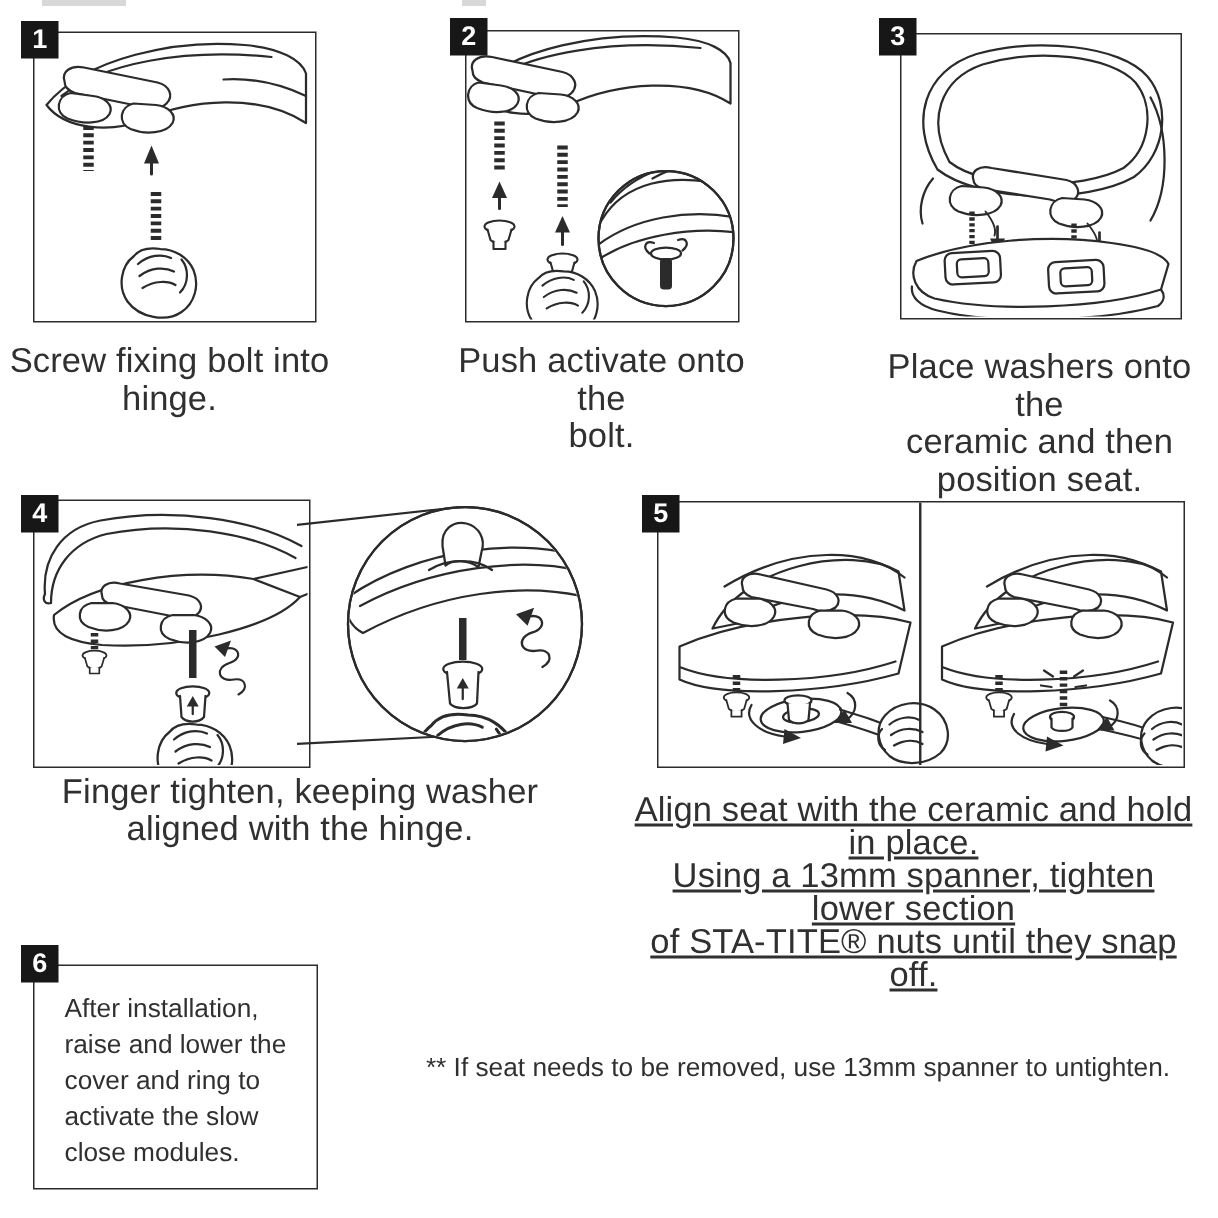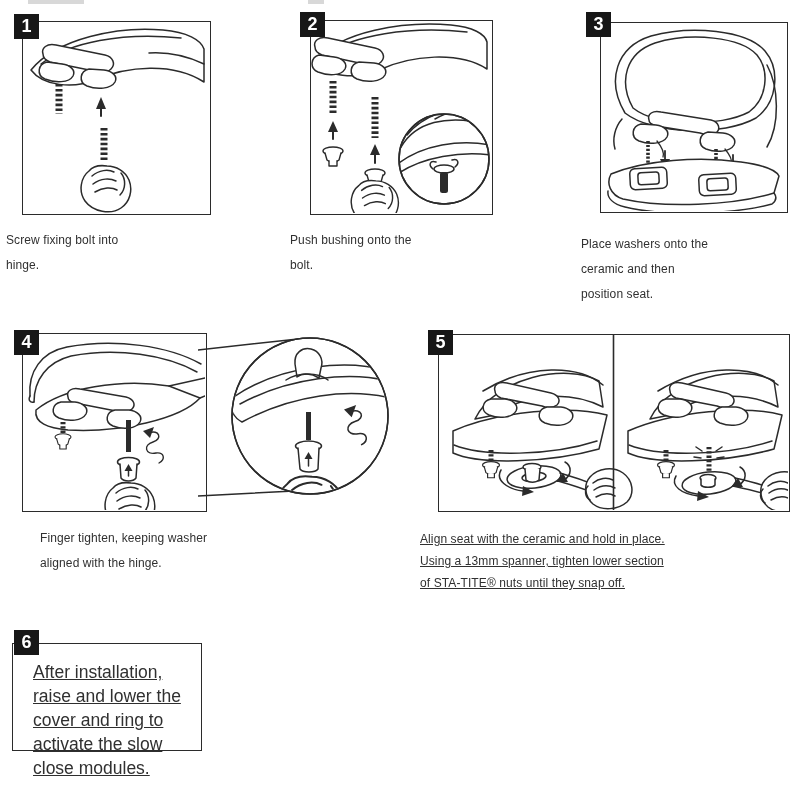--- a/index.html
+++ b/index.html
@@ -3,21 +3,21 @@
 <meta charset="utf-8">
 <style>
   html,body{margin:0;padding:0;background:#ffffff;}
   body{width:812px;height:812px;font-family:"Liberation Sans",sans-serif;color:#2e2e2e;}
   #page{position:relative;width:812px;height:812px;background:#fff;overflow:hidden;}
   .badge{position:absolute;width:25px;height:25px;background:#171717;color:#fff;
          font-size:18px;font-weight:bold;display:flex;align-items:center;justify-content:center;
          z-index:3;}
   .panel{position:absolute;border:1.6px solid #2b2b2b;background:#fff;box-sizing:border-box;z-index:1;}
   .panel svg{display:block;}
-  .caption{position:absolute;font-size:12px;line-height:25px;
+  .caption{position:absolute;font-size:23px;line-height:25px;text-align:center;
            white-space:pre-line;color:#303030;letter-spacing:0.1px;}
   .caption.tight{line-height:22px;text-decoration:underline;}
   .boxtext{font-size:17.5px;line-height:24px;text-align:left;white-space:pre-line;
            padding:16px 8px 0 20px;color:#303030;}
   .footnote{position:absolute;font-size:17.5px;color:#303030;text-align:center;}
   .callout{position:absolute;z-index:2;}
   .artifact{position:absolute;background:#d8d8d8;}
   svg .ink{stroke:#2b2b2b;stroke-width:1.5;fill:none;stroke-linecap:round;stroke-linejoin:round;}
 </style>
 </head>
@@ -110,21 +110,21 @@
             <path d="M88 152 C 112 136 150 130 180 134"></path>
             <path d="M122 148 C 117 144 119 139 125 141"></path>
             <path d="M144 146 C 149 142 147 137 141 139"></path>
             <ellipse cx="133" cy="148" rx="10" ry="4" fill="#fff"></ellipse>
             <rect x="129" y="151" width="8" height="21" rx="2.5" fill="#2b2b2b" stroke="none"></rect>
           </g>
           <circle cx="133" cy="138" r="45"></circle>
         </g>
       </svg>
     </div>
-    <div class="caption" style="left:290px;top:228px;width:222px;">Push bushing onto the
+    <div class="caption" style="left:290px;top:228px;width:222px;">Push activate onto the
 bolt.</div>
   </section>
 
   <section>
     <div class="badge" style="left:586px;top:12px;">3</div>
     <div class="panel" style="left:600px;top:22px;width:188px;height:191px;">
       <svg viewBox="0 0 185 188" width="185" height="188">
         <g class="ink">
           <path d="M24 90 C 5 58 15 24 50 13 C 90 2 146 7 164 28 C 180 47 176 80 155 95 C 123 113 52 112 24 90 Z" fill="#fff"></path>
           <path d="M32 85 C 17 58 25 30 54 20 C 90 9 140 14 156 32 C 169 48 166 76 148 89 C 120 104 56 104 32 85"></path>
@@ -202,21 +202,21 @@
           <ellipse cx="110.5" cy="118" rx="13" ry="5" fill="#fff"></ellipse>
           <path d="M100 120 L102 141 C 105 145 117 145 120 141 L121 120" fill="#fff"></path>
           <line x1="110.5" y1="138" x2="110.5" y2="128" stroke-width="1.5"></line>
           <polygon points="110.5,124 106.5,131 114.5,131" fill="#2b2b2b" stroke="none"></polygon>
           <use href="#spiral-cw" transform="translate(146,76) scale(1.1)"></use>
           <use href="#hand-up" transform="translate(110,146) scale(1.35)"></use>
         </g>
         <circle cx="112" cy="88" r="78"></circle>
       </g>
     </svg>
-    <div class="caption" style="left:40px;top:526px;width:320px;">Finger tighten, keeping washer
+    <div class="caption" style="left:40px;top:515px;width:320px;">Finger tighten, keeping washer
 aligned with the hinge.</div>
   </section>
 
   <section>
     <div class="badge" style="left:428px;top:330px;">5</div>
     <div class="panel" style="left:438px;top:334px;width:352px;height:178px;">
       <svg viewBox="0 0 349 175" width="349" height="175">
         <g class="ink">
 
           <g>
@@ -274,23 +274,24 @@
         </g>
       </svg>
     </div>
     <div class="caption tight" style="left:420px;top:528px;width:378px;">Align seat with the ceramic and hold in place.
 Using a 13mm spanner, tighten lower section
 of STA-TITE® nuts until they snap off.</div>
   </section>
 
   <section>
     <div class="badge" style="left:14px;top:630px;">6</div>
-    <div class="panel" style="left:12px;top:643px;width:190px;height:108px;text-decoration:underline;">
+    <div class="panel" style="left:22px;top:643px;width:190px;height:150px;">
       <div class="boxtext">After installation,
 raise and lower the
 cover and ring to
 activate the slow
 close modules.</div>
     </div>
   </section>
 
+  <div class="footnote" style="left:252px;top:701px;width:560px;">** If seat needs to be removed, use 13mm spanner to untighten.</div>
 
 </div>
 
 </body></html>

